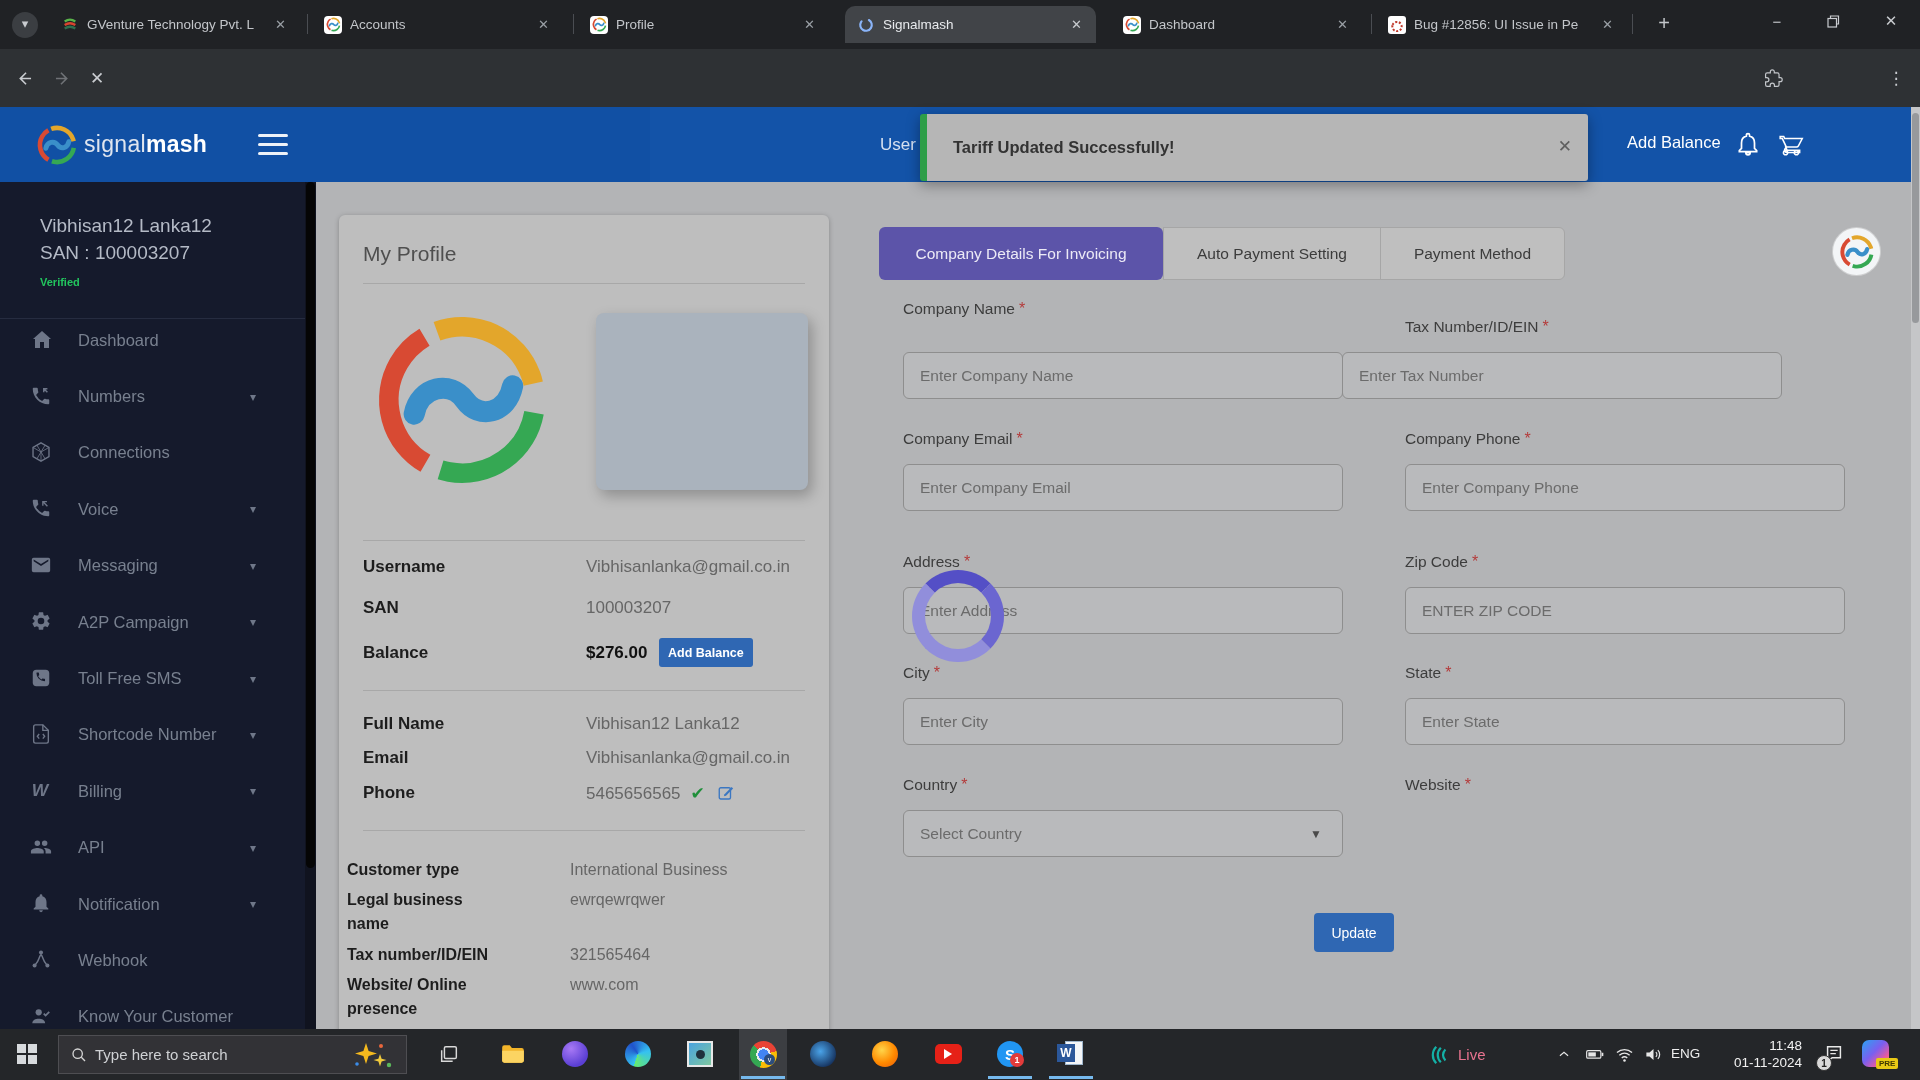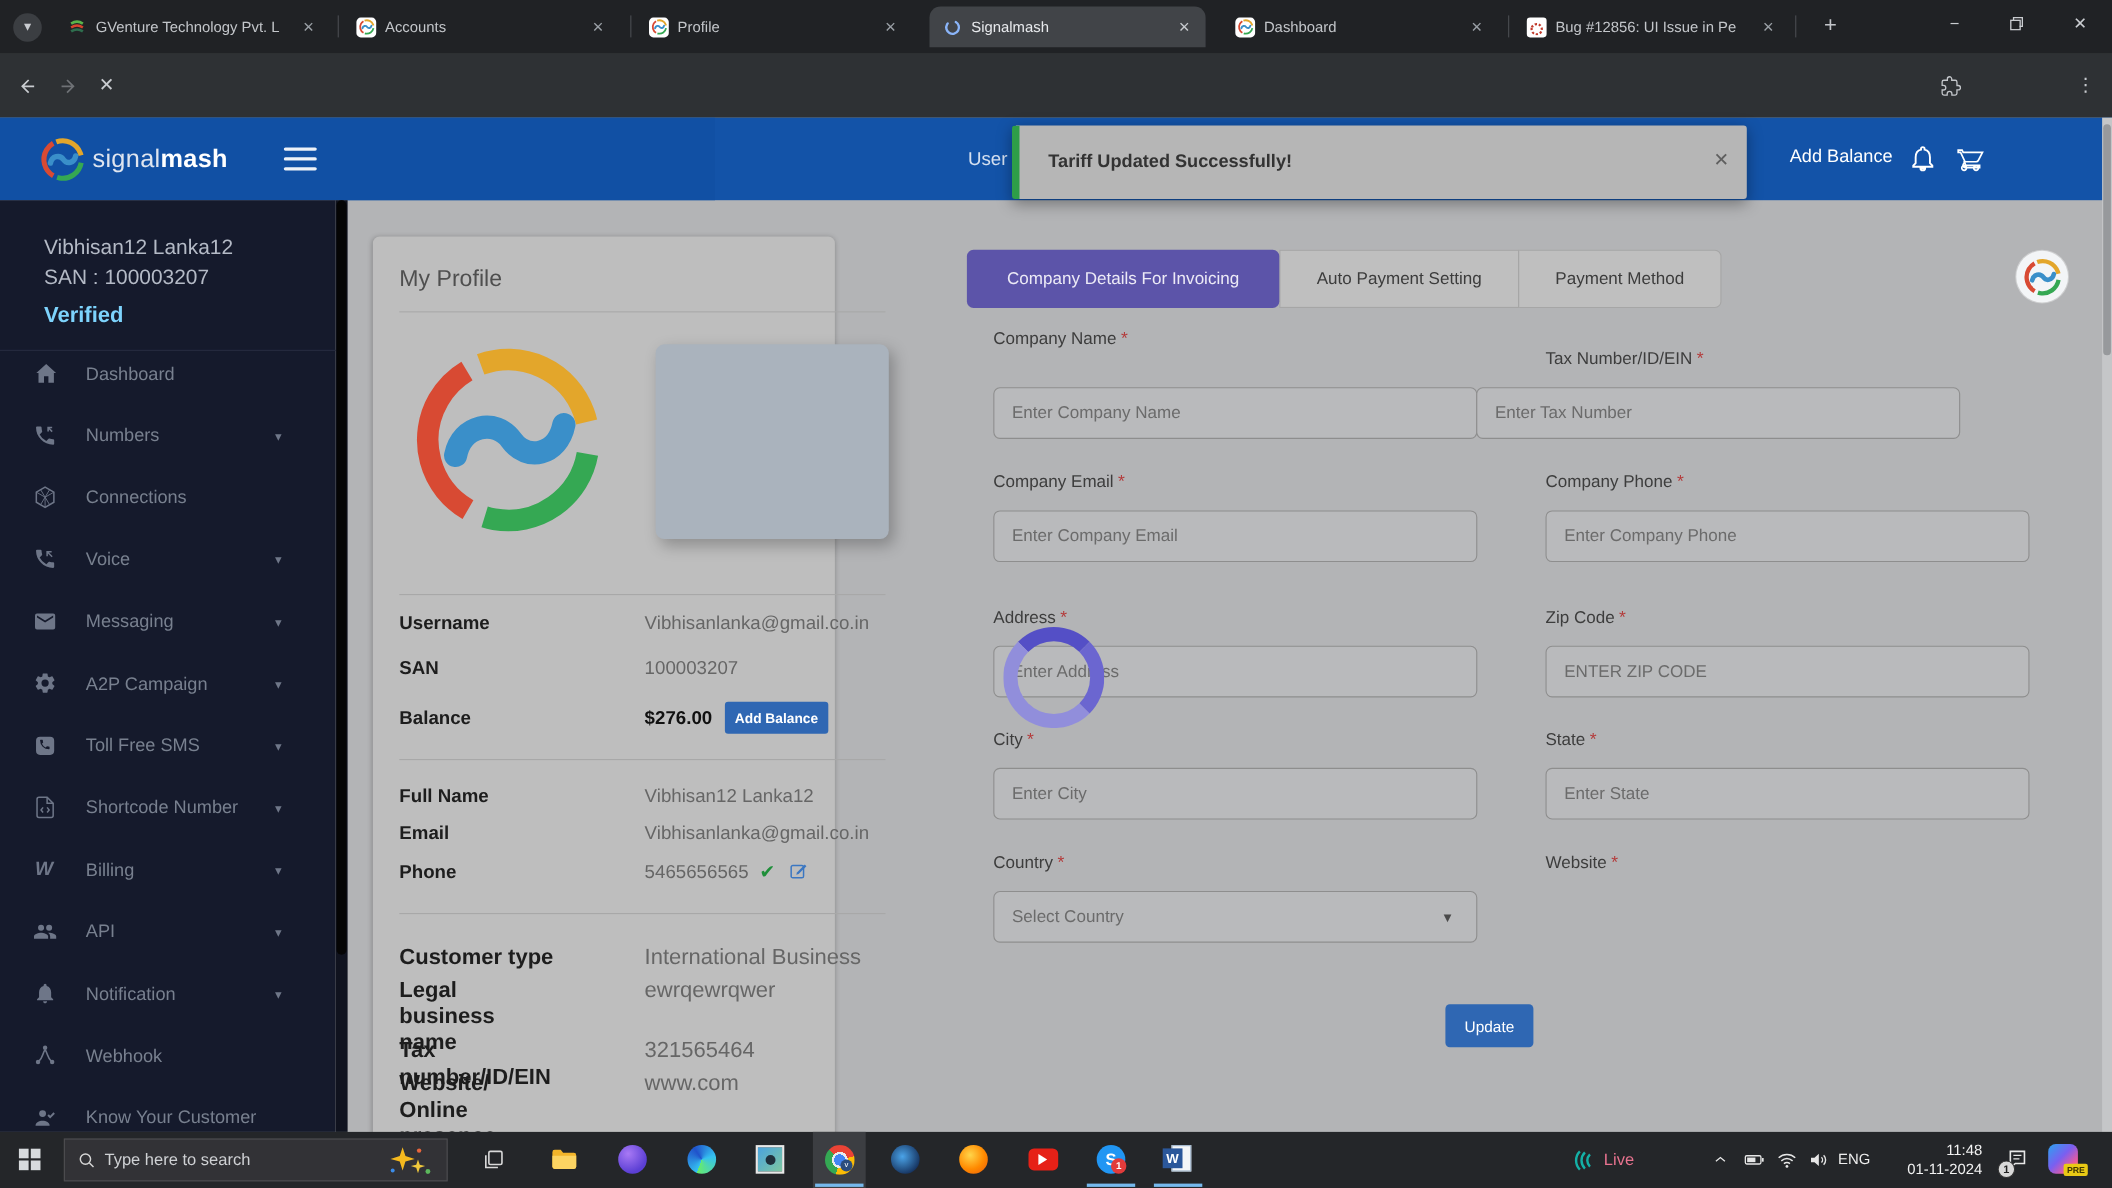--- a/index.html
+++ b/index.html
@@ -43,44 +43,44 @@
   .hicon { position:absolute; top:24px; width:28px; height:28px; }
   .havatar { position:absolute; left:1833px; top:121px; width:47px; height:47px; border-radius:50%; background:#f3f5f7; display:flex; align-items:center; justify-content:center; box-shadow:0 0 0 1px rgba(255,255,255,.35); }
 
   .toast { position:absolute; left:920px; top:114px; width:668px; height:67px; background:#b6b6b6; border-left:7px solid #2e9e48; border-radius:3px; box-shadow:0 4px 14px rgba(0,0,0,.35); z-index:30; display:flex; align-items:center; }
   .toast .msg { margin-left:26px; font-size:16.5px; font-weight:600; color:#333; }
   .toast .tclose { position:absolute; right:16px; top:22px; color:#5f5f5f; font-size:17px; }
 
   
   .sidebar { position:absolute; left:0; top:182px; width:305px; height:847px; background:#151a2c; }
   .suser { position:absolute; left:40px; top:30px; color:#b4bac6; font-size:19px; line-height:27px; }
-  .sverified { position:absolute; left:40px; top:94px; color:#7dd3fc; font-size:20px; font-weight:600; }
+  .sverified { position:absolute; left:40px; top:94px; color:#22c55e; font-size:11px; font-weight:600; }
   .sdiv { position:absolute; left:0; top:136px; width:305px; height:1px; background:#262c40; }
   .smenu { position:absolute; left:0; top:130px; width:305px; }
   .mi { position:relative; height:56.4px; display:flex; align-items:center; color:#78808f; }
   .mi .ic { position:absolute; left:30px; width:24px; height:24px; color:#6e7688; }
   .mi .lbl { position:absolute; left:78px; font-size:16.5px; }
   .mi .chev { position:absolute; left:250px; font-size:12px; color:#6f7789; }
   .sscroll { position:absolute; left:305px; top:182px; width:11px; height:847px; background:#10131f; }
   .sscroll .thumb { position:absolute; left:1px; top:0; width:9px; height:686px; background:#050505; border-radius:5px; }
 
   
-  .card { position:absolute; left:339px; top:215px; width:420px; height:830px; background:#bebebe; border-radius:6px; box-shadow:0 1px 5px rgba(0,0,0,.25); }
+  .card { position:absolute; left:339px; top:215px; width:490px; height:830px; background:#bebebe; border-radius:6px; box-shadow:0 1px 5px rgba(0,0,0,.25); }
   .card h1 { position:absolute; left:24px; top:27px; font-size:21px; font-weight:400; color:#4f4f4f; }
   .cdiv { position:absolute; left:24px; width:442px; height:1px; background:#a8a8a8; }
   .plogo { position:absolute; left:33px; top:95px; width:180px; height:180px; }
   .pimg { position:absolute; left:257px; top:98px; width:212px; height:177px; background:#aab3bd; border-radius:8px; box-shadow:4px 6px 14px rgba(0,0,0,.25); }
   .crow { position:absolute; left:24px; width:442px; font-size:17px; }
   .crow .k { font-weight:700; color:#1d1d1d; }
   .crow .v { position:absolute; left:223px; top:0; color:#666; font-weight:400; }
   .crow .v.blk { color:#111; font-weight:700; }
   .minibtn { position:absolute; left:296px; top:-5px; height:29px; padding:0 9px; background:#2f67b3; border:none; border-radius:3px; color:#fff; font-size:12.5px; font-weight:700; font-family:inherit; }
   .pcheck { color:#1f8f3a; font-size:17px; margin-left:10px; }
   .pedit { margin-left:12px; vertical-align:-3px; }
-  .brow { position:absolute; left:24px; width:442px; font-size:20px; line-height:24px; }
+  .brow { position:absolute; left:8px; width:442px; font-size:16px; line-height:24px; }
   .brow .k { display:inline-block; width:142px; font-weight:700; color:#1d1d1d; vertical-align:top; }
   .brow .v { position:absolute; left:223px; top:0; color:#666; }
 
   
   .ptab { position:absolute; top:227px; height:53px; display:flex; align-items:center; justify-content:center; font-size:15.5px; color:#3c3c3c; background:#bfbfbf; border:1px solid #a6a6a6; }
   .ptab.active { background:#5c54a9; color:#eceaf6; border:none; border-radius:6px; z-index:2; }
   .ffield { position:absolute; width:440px; }
   .ffield .flabel { font-size:15.5px; color:#3d3d3d; }
   .ffield .req { color:#b43a3a; margin-left:4px; }
   .finput { position:absolute; width:440px; height:47px; border:1px solid #8e8e8e; border-radius:6px; background:#b9babc; padding:0 16px; font-size:15.5px; color:#3a3a3a; font-family:inherit; }

